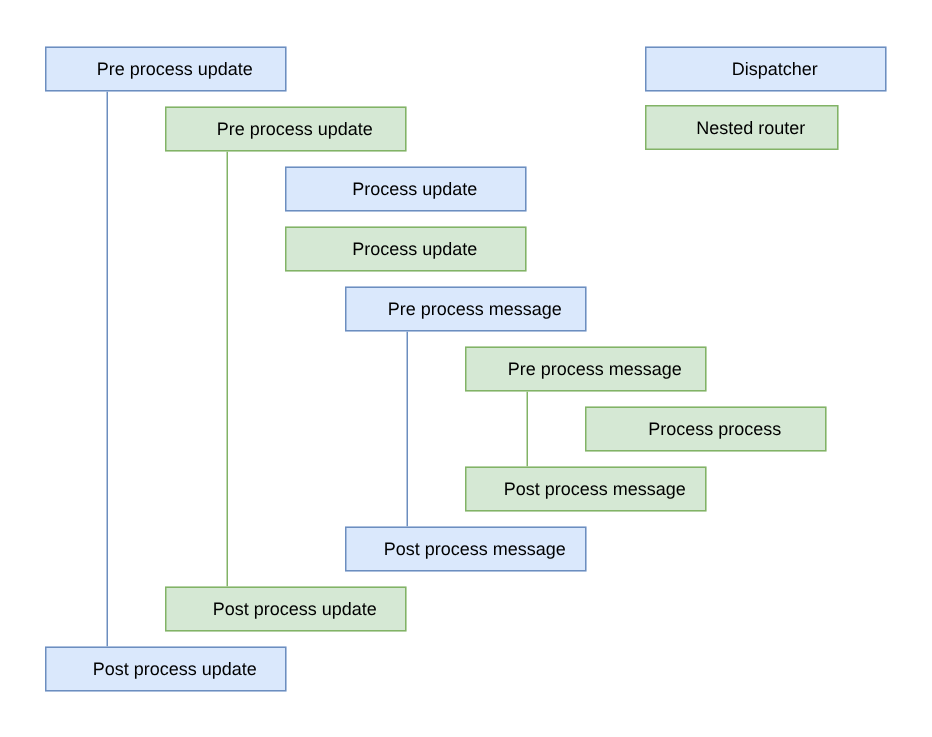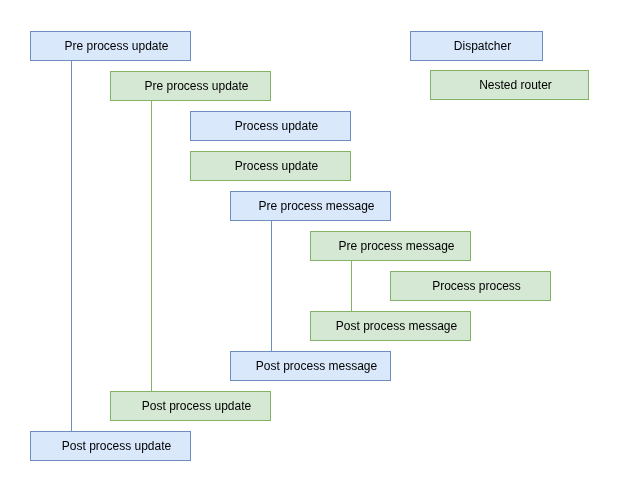--- a/index.html
+++ b/index.html
@@ -82,20 +82,20 @@
         <span>Post process message</span>
       </div>
       <div class="node nested-router" style="left: 110px; top: 391px; width: 161px; height: 30px;">
         <span>Post process update</span>
       </div>
       <div class="node dispatcher" style="left: 30px; top: 431px; width: 161px; height: 30px;">
         <span>Post process update</span>
       </div>
     </div>
   <div id="legend-layer">
-      <div class="node dispatcher" style="left: 410px; top: 31px; width: 133px; height: 30px;">
+      <div class="node dispatcher" style="left: 430px; top: 31px; width: 161px; height: 30px;">
         <span>Dispatcher</span>
       </div>
-      <div class="node nested-router" style="left: 430px; top: 70px; width: 159px; height: 30px;">
+      <div class="node nested-router" style="left: 430px; top: 70px; width: 129px; height: 30px;">
         <span>Nested router</span>
       </div>
     </div>
 </div>
 
 </body></html>

